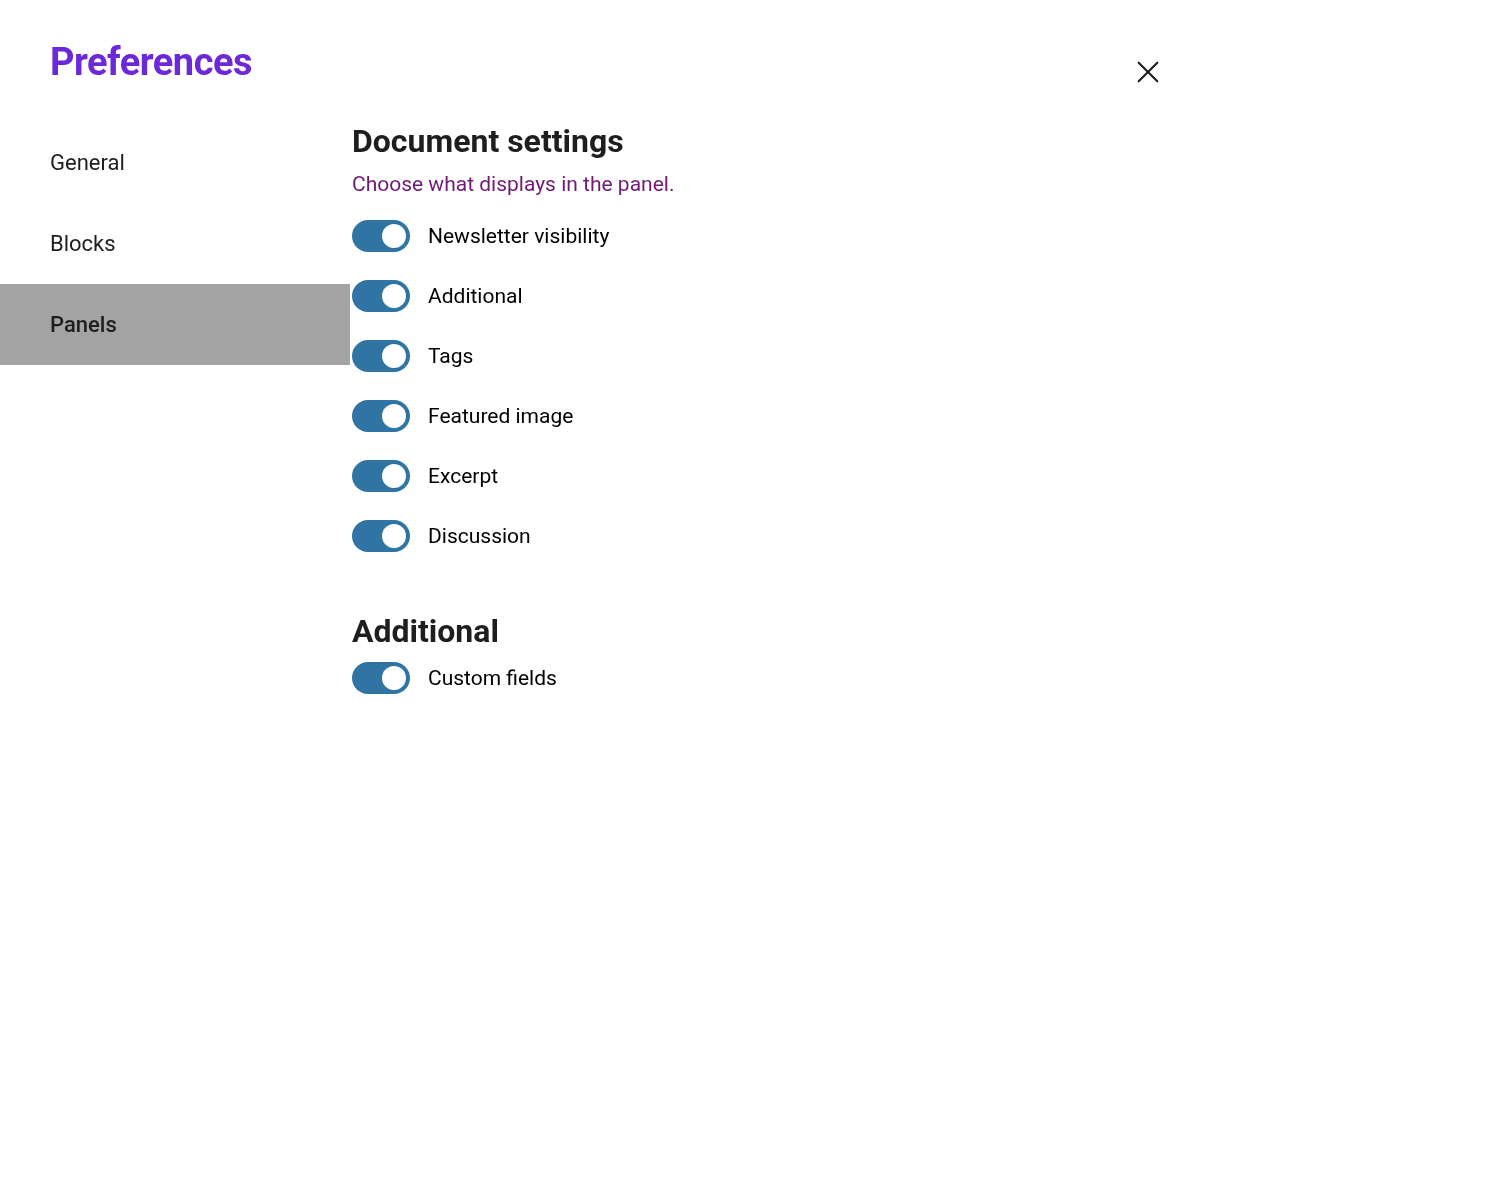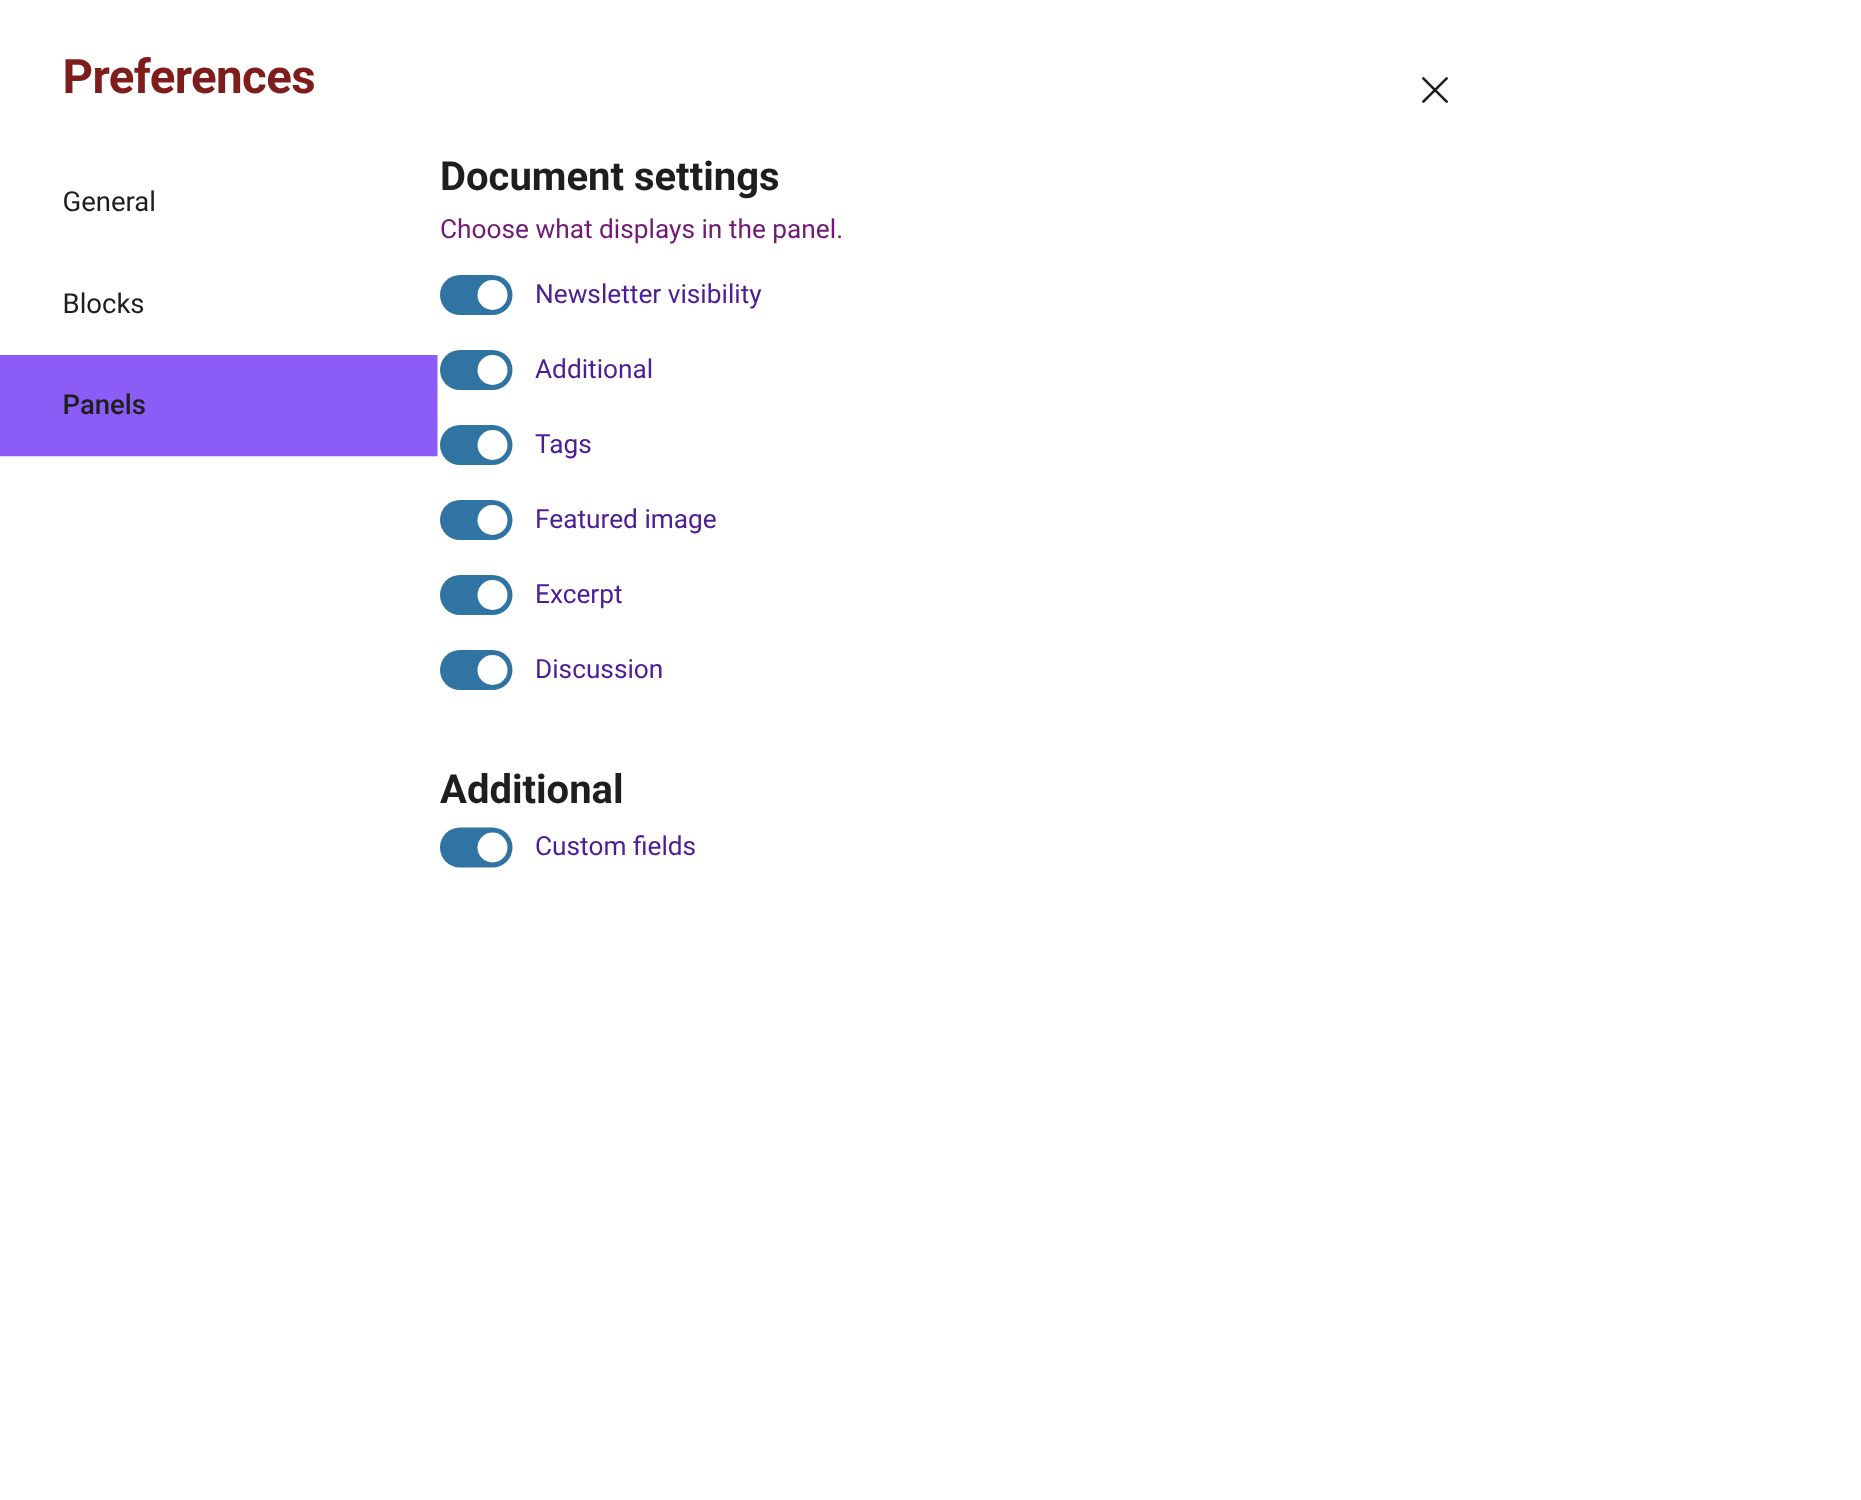--- a/index.html
+++ b/index.html
@@ -23,21 +23,21 @@
     }
     .modal-header {
       display: flex;
       justify-content: space-between;
       align-items: flex-start;
       padding: 0 50px 0 50px;
     }
     .modal-title {
       font-size: 38px;
       font-weight: 700;
-      color: #7f1d1d;
+      color: #6d28d9;
       letter-spacing: -0.5px;
     }
     .close-button {
       background: none;
       border: none;
       cursor: pointer;
       padding: 8px;
       display: flex;
       align-items: center;
       justify-content: center;
@@ -57,21 +57,21 @@
       width: 350px;
       flex-shrink: 0;
     }
     .sidebar-item {
       padding: 28px 24px 28px 50px;
       font-size: 22px;
       color: #1e1e1e;
       cursor: pointer;
     }
     .sidebar-item.active {
-      background: #8b5cf6;
+      background: #a3a3a3;
       font-weight: 500;
     }
     .main-content {
       flex: 1;
       padding: 0 50px 0 2px;
     }
     .section {
       margin-bottom: 60px;
     }
     .section-title {
@@ -105,21 +105,21 @@
       position: absolute;
       right: 4px;
       top: 4px;
       width: 24px;
       height: 24px;
       border-radius: 50%;
       background: #fff;
     }
     .toggle-label {
       font-size: 21px;
-      color: #4c1d95;
+      color: #000000;
     }
   </style>
 </head>
 <body>
 
 <div class="modal">
   <div class="modal-header">
     <h1 class="modal-title">Preferences</h1>
     <button class="close-button">
       <svg viewBox="0 0 24 24" fill="none" stroke="#1e1e1e" stroke-width="1.8" stroke-linecap="round">

